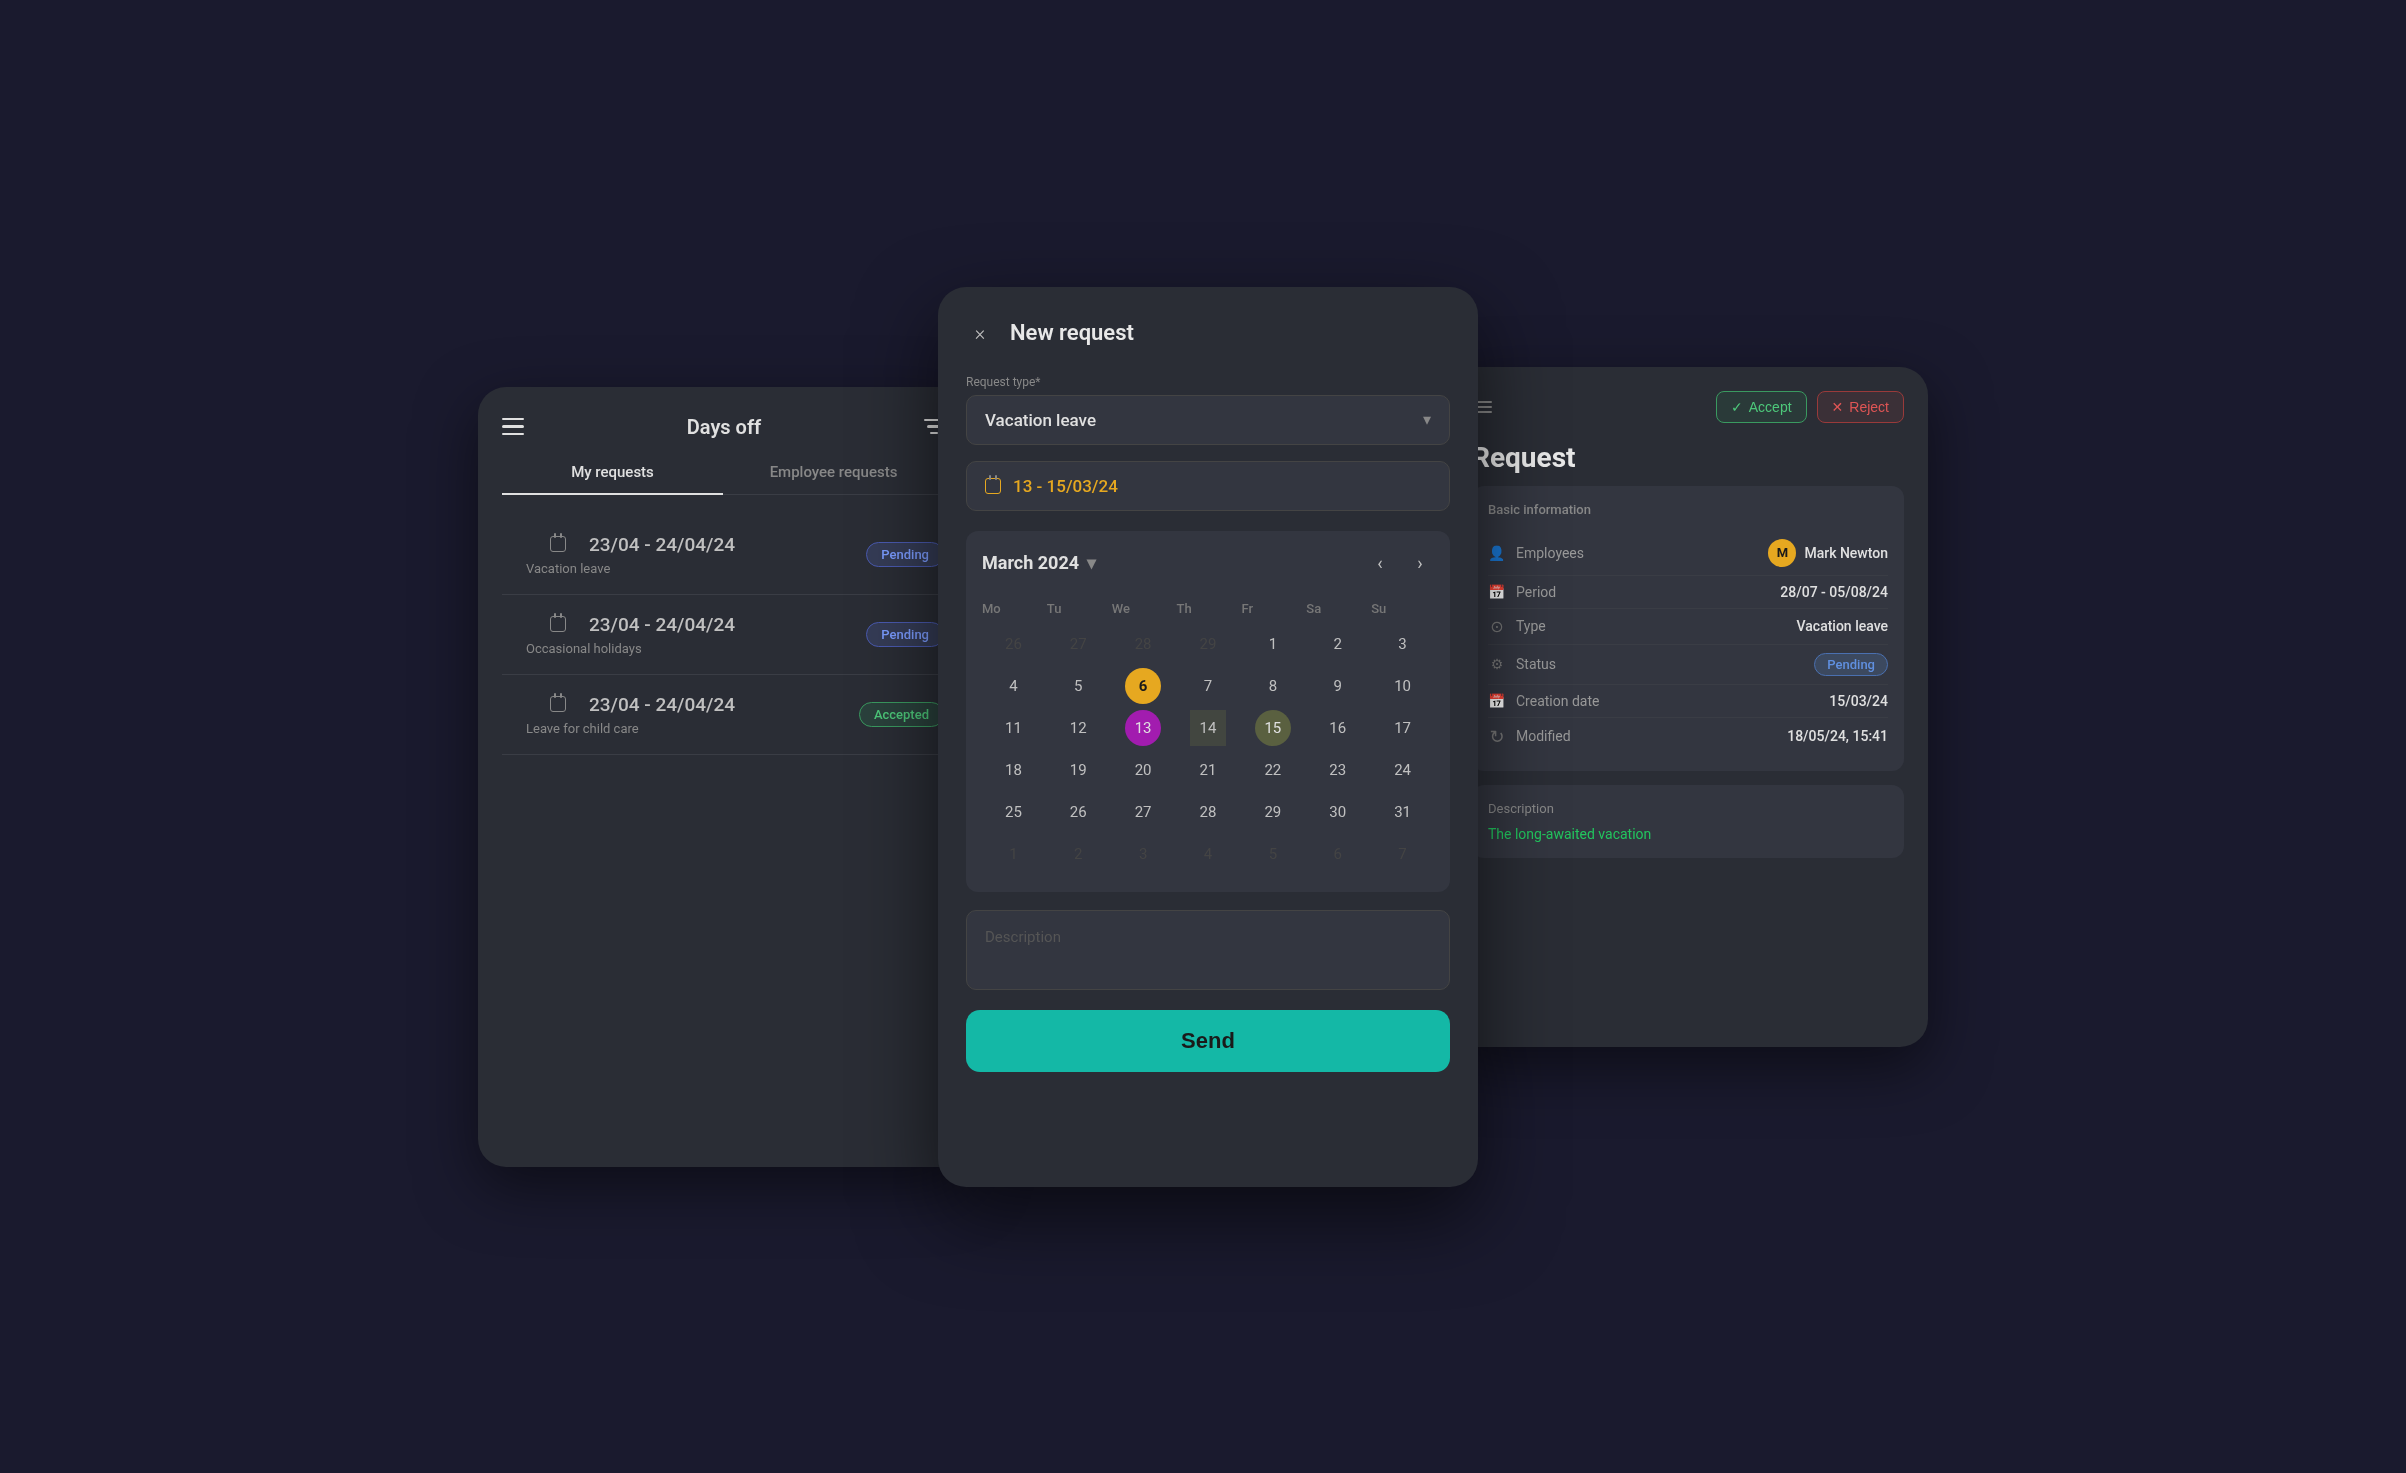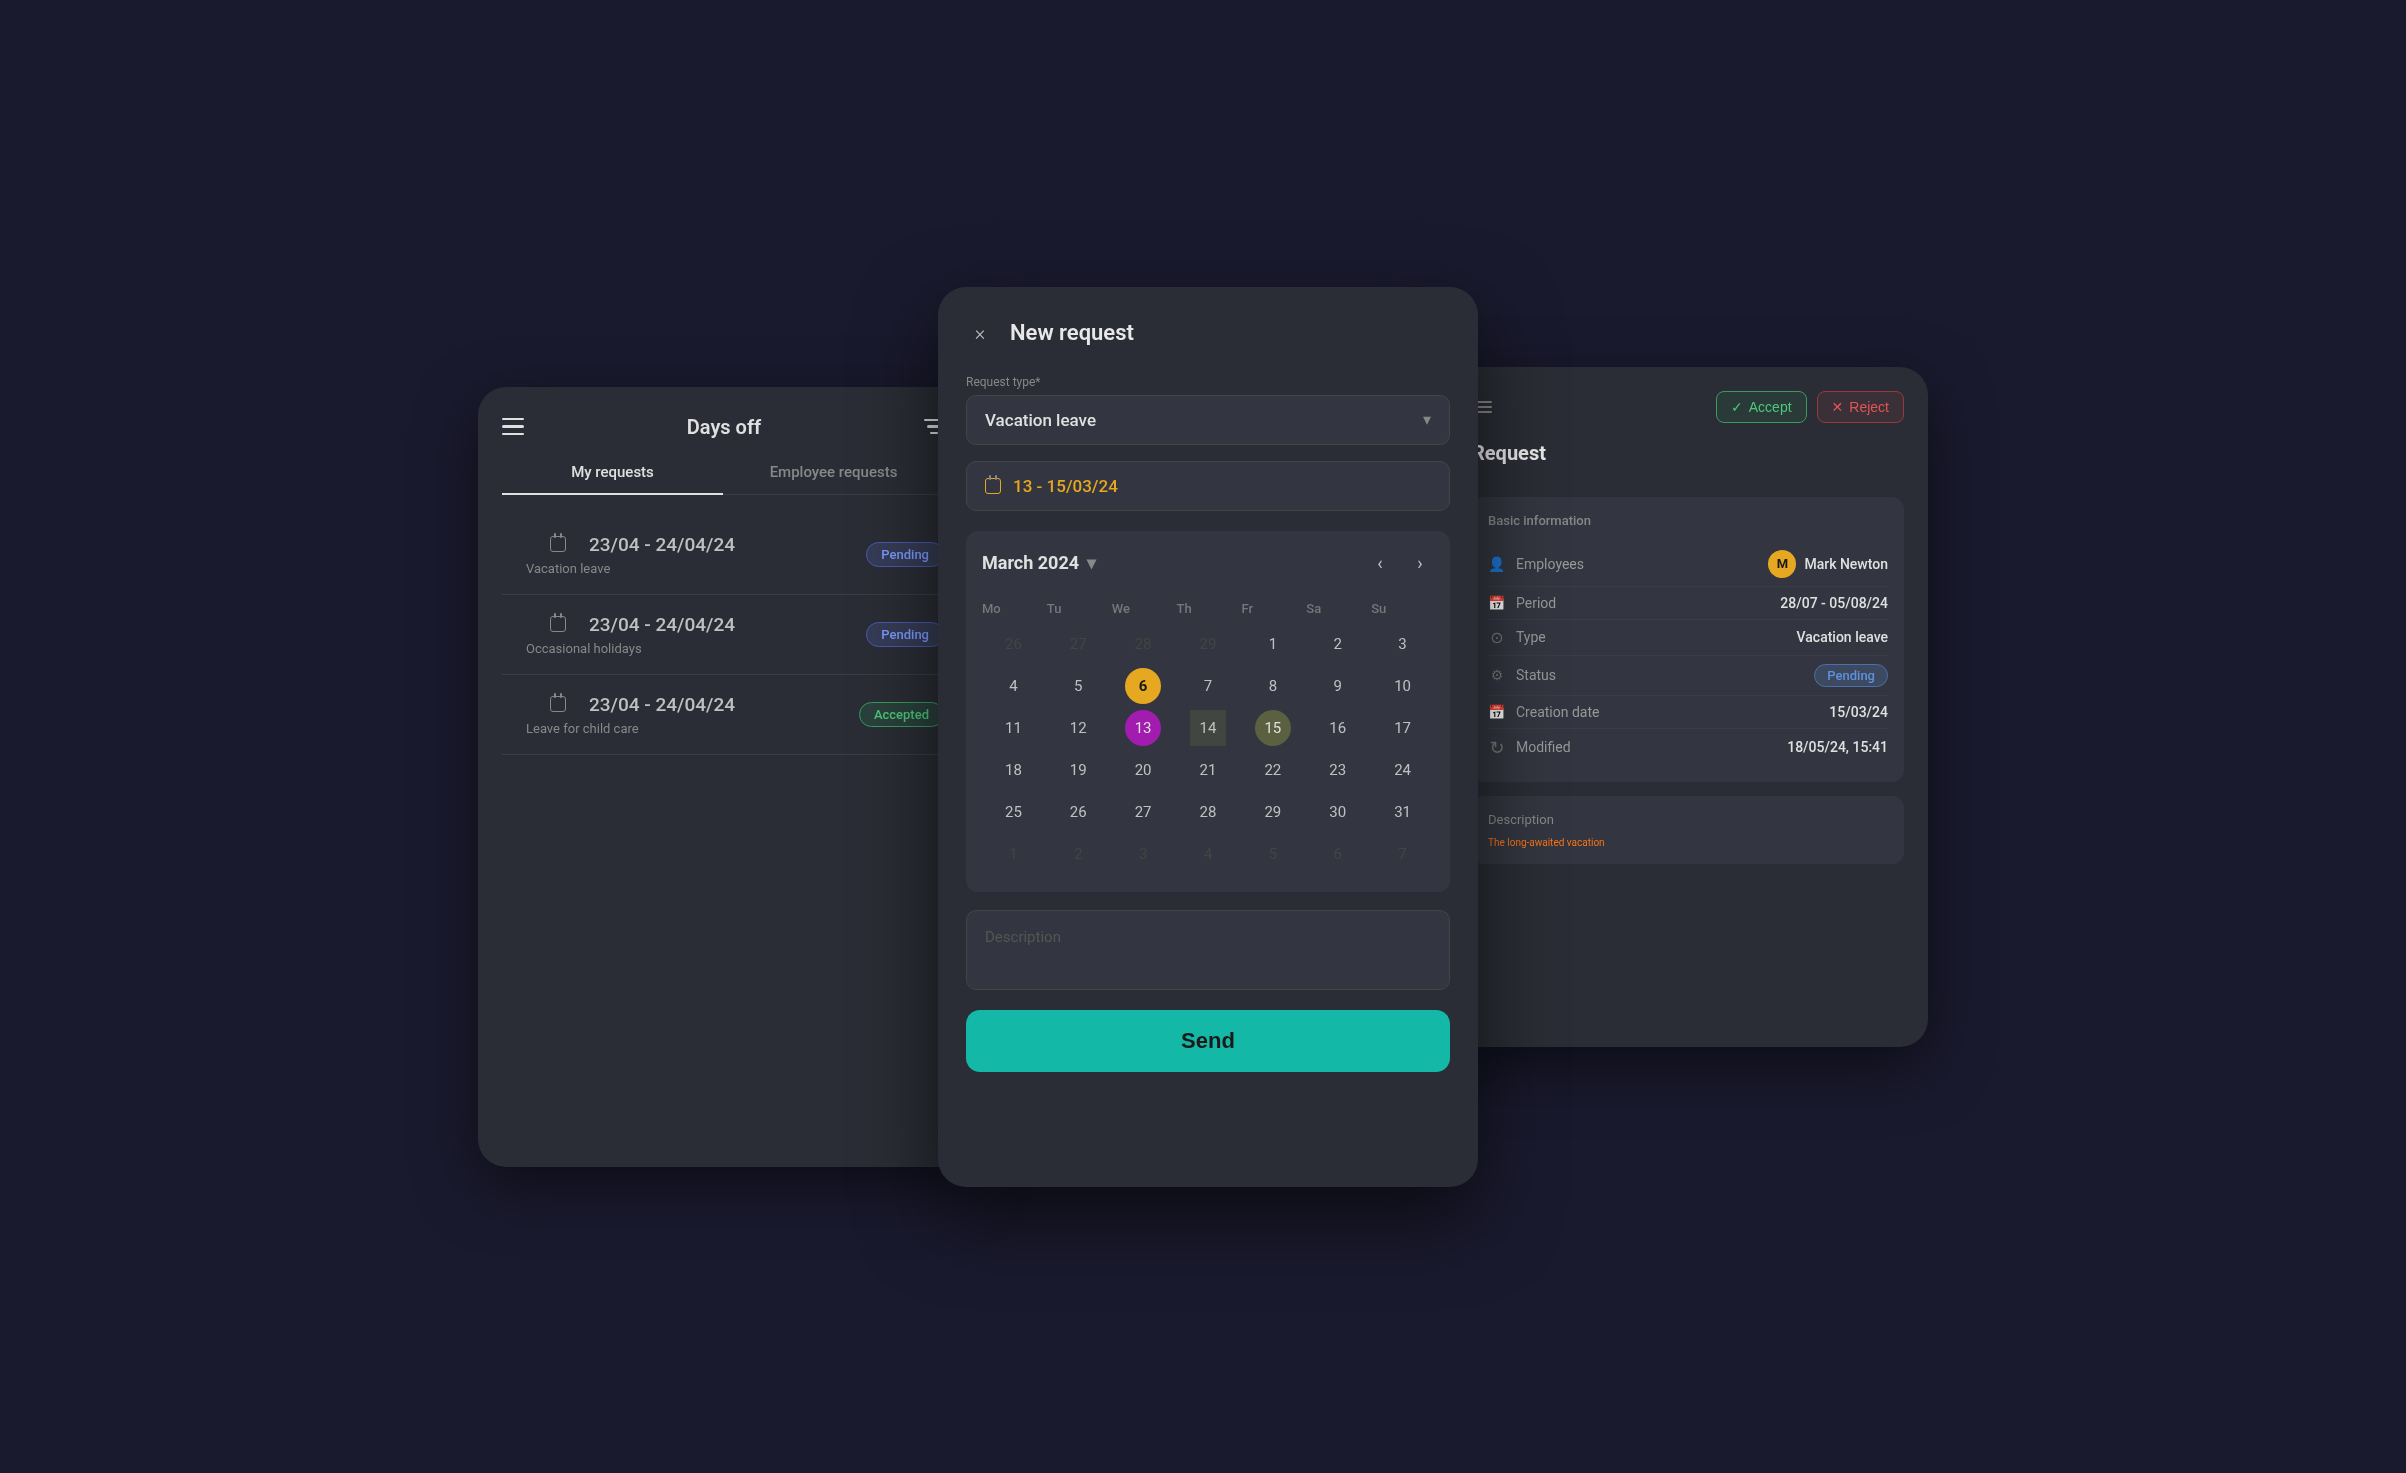--- a/index.html
+++ b/index.html
@@ -451,23 +451,23 @@
       border: 1px solid #993a3a;
       border-radius: 8px;
       padding: 7px 14px;
       color: #e05555;
       font-size: 14px;
       cursor: pointer;
     }
 
     .detail-section-title {
       color: #e8e8e8;
-      font-size: 20px;
+      font-size: 28px;
       font-weight: 700;
-      margin-bottom: 32px;
+      margin-bottom: 12px;
     }
 
     .info-section {
       background: #333640;
       border-radius: 12px;
       padding: 16px;
       margin-bottom: 14px;
     }
 
     .info-section-label {
@@ -537,22 +537,22 @@
       padding: 16px;
     }
 
     .desc-label {
       color: #888;
       font-size: 13px;
       margin-bottom: 10px;
     }
 
     .desc-text {
-      color: #f97316;
-      font-size: 10px;
+      color: #22c55e;
+      font-size: 14px;
     }
 
     .info-icon {
       color: #777;
       font-size: 14px;
       width: 18px;
       text-align: center;
     }
   </style>
 </head>

